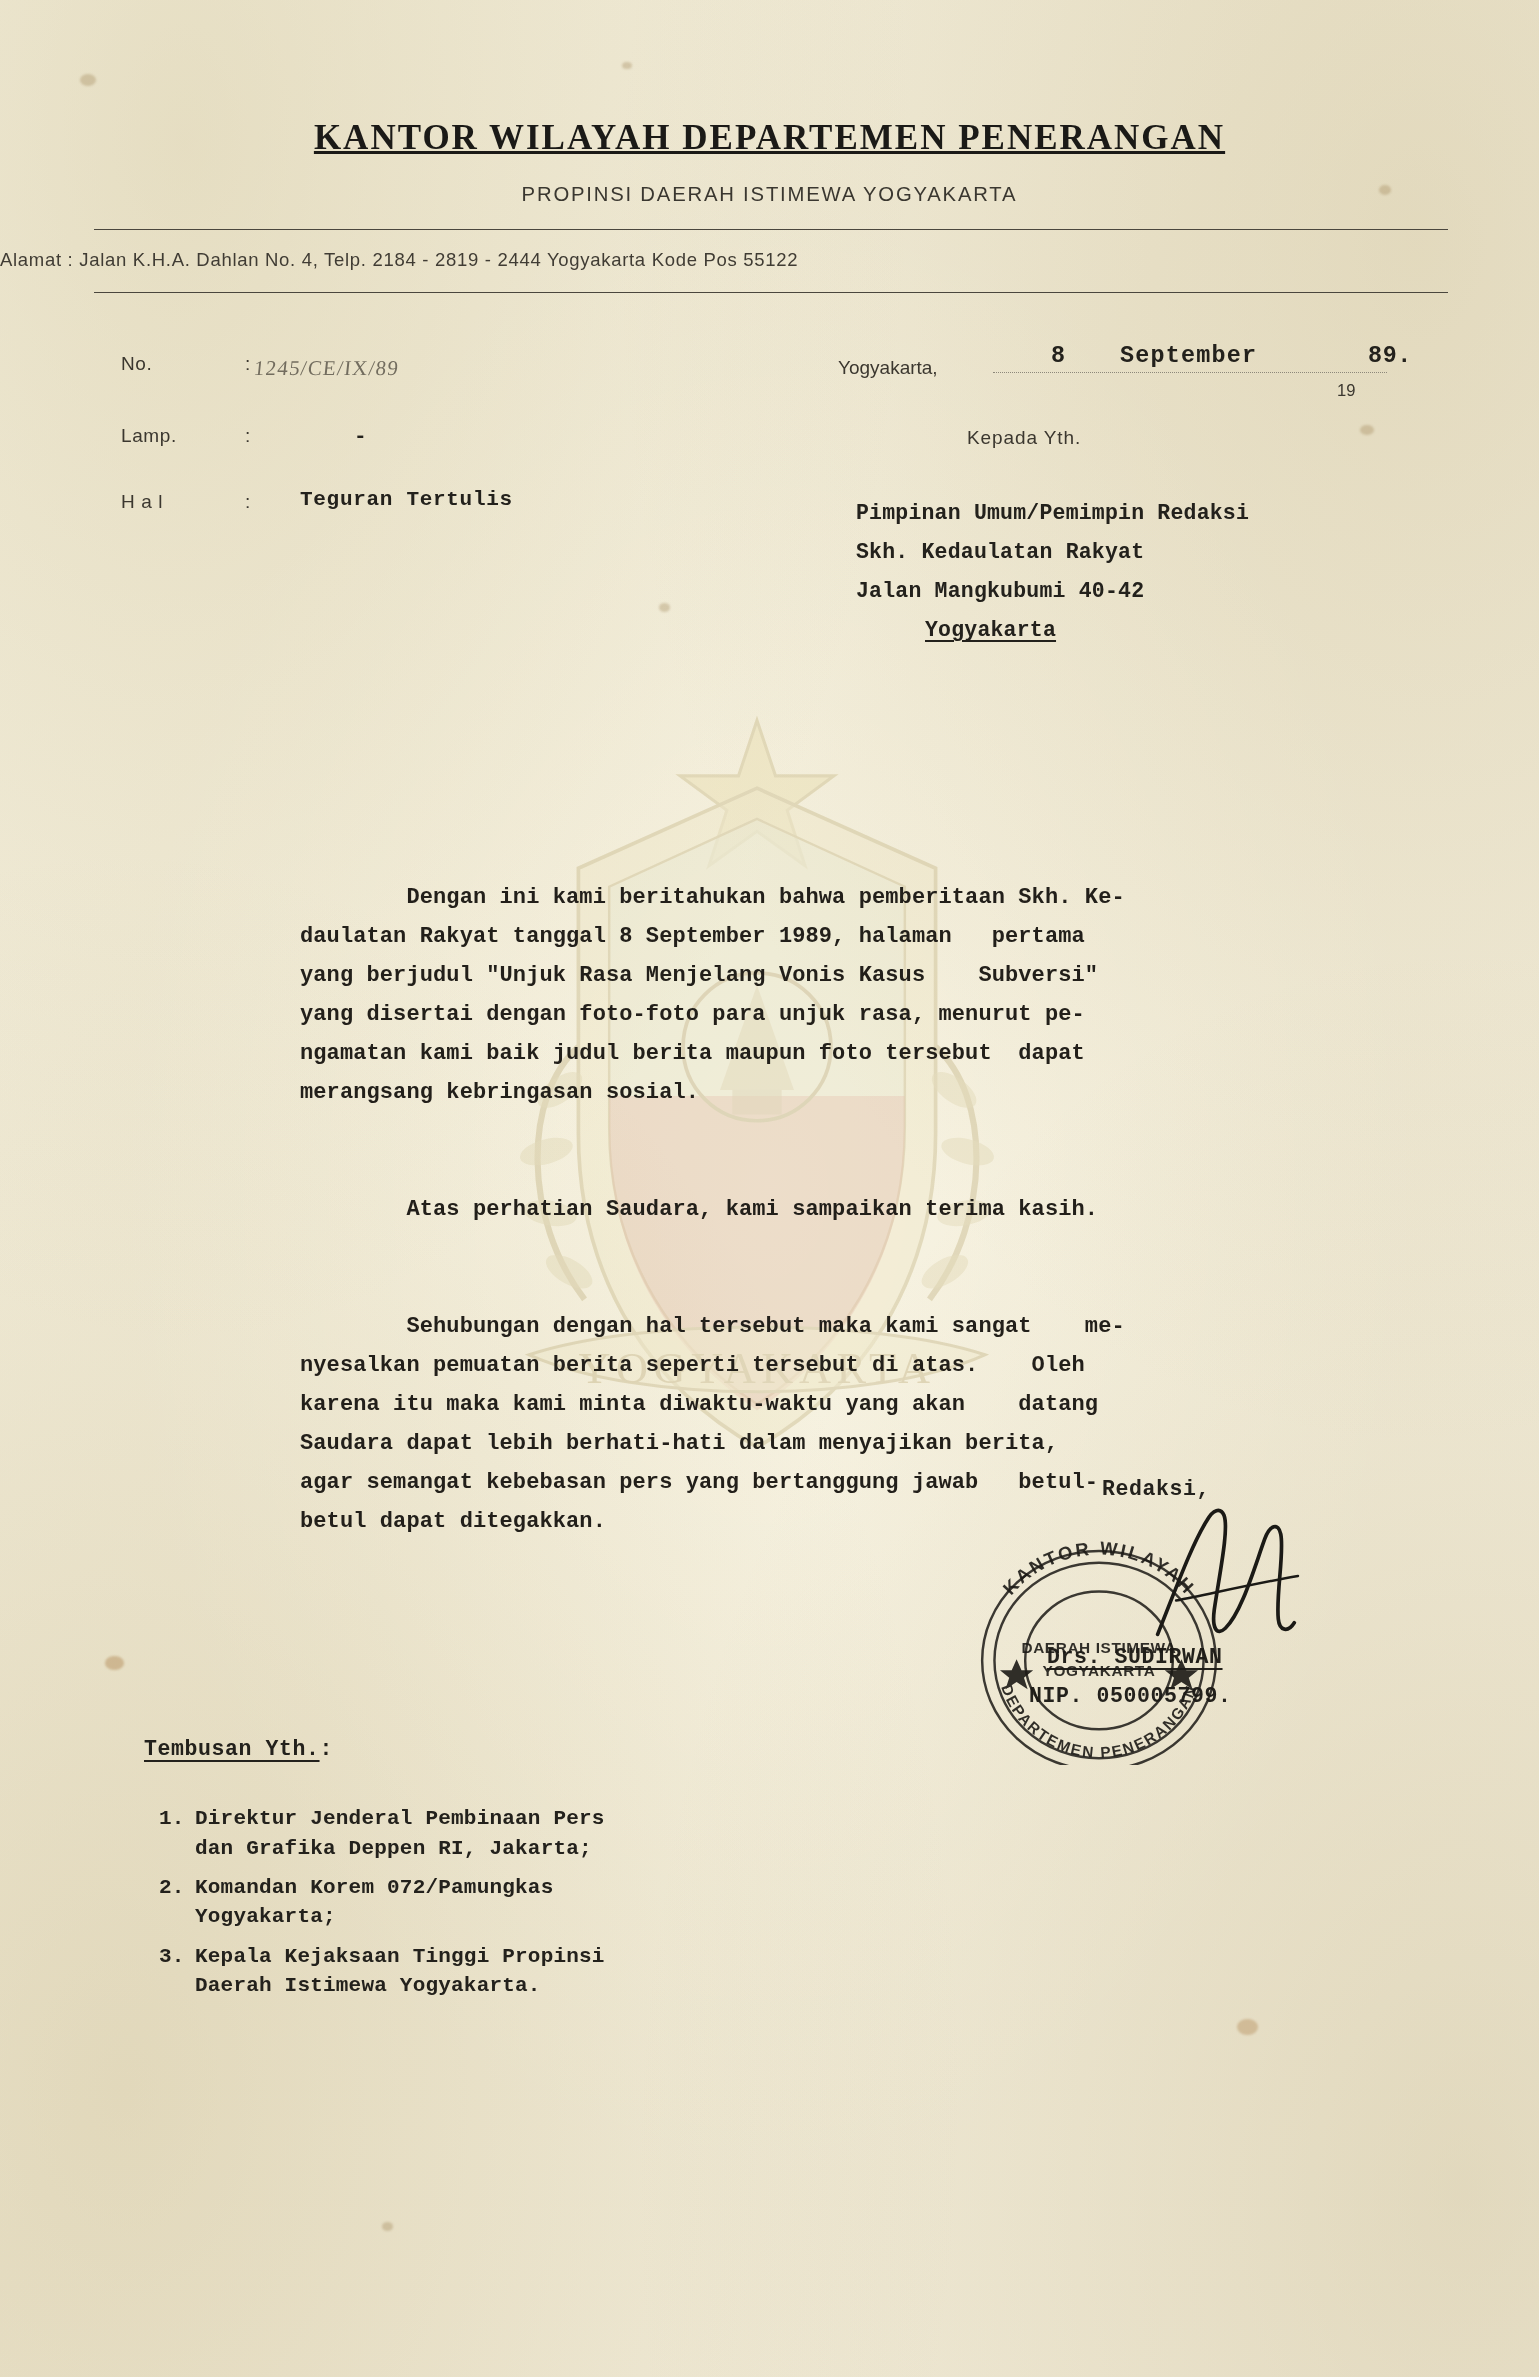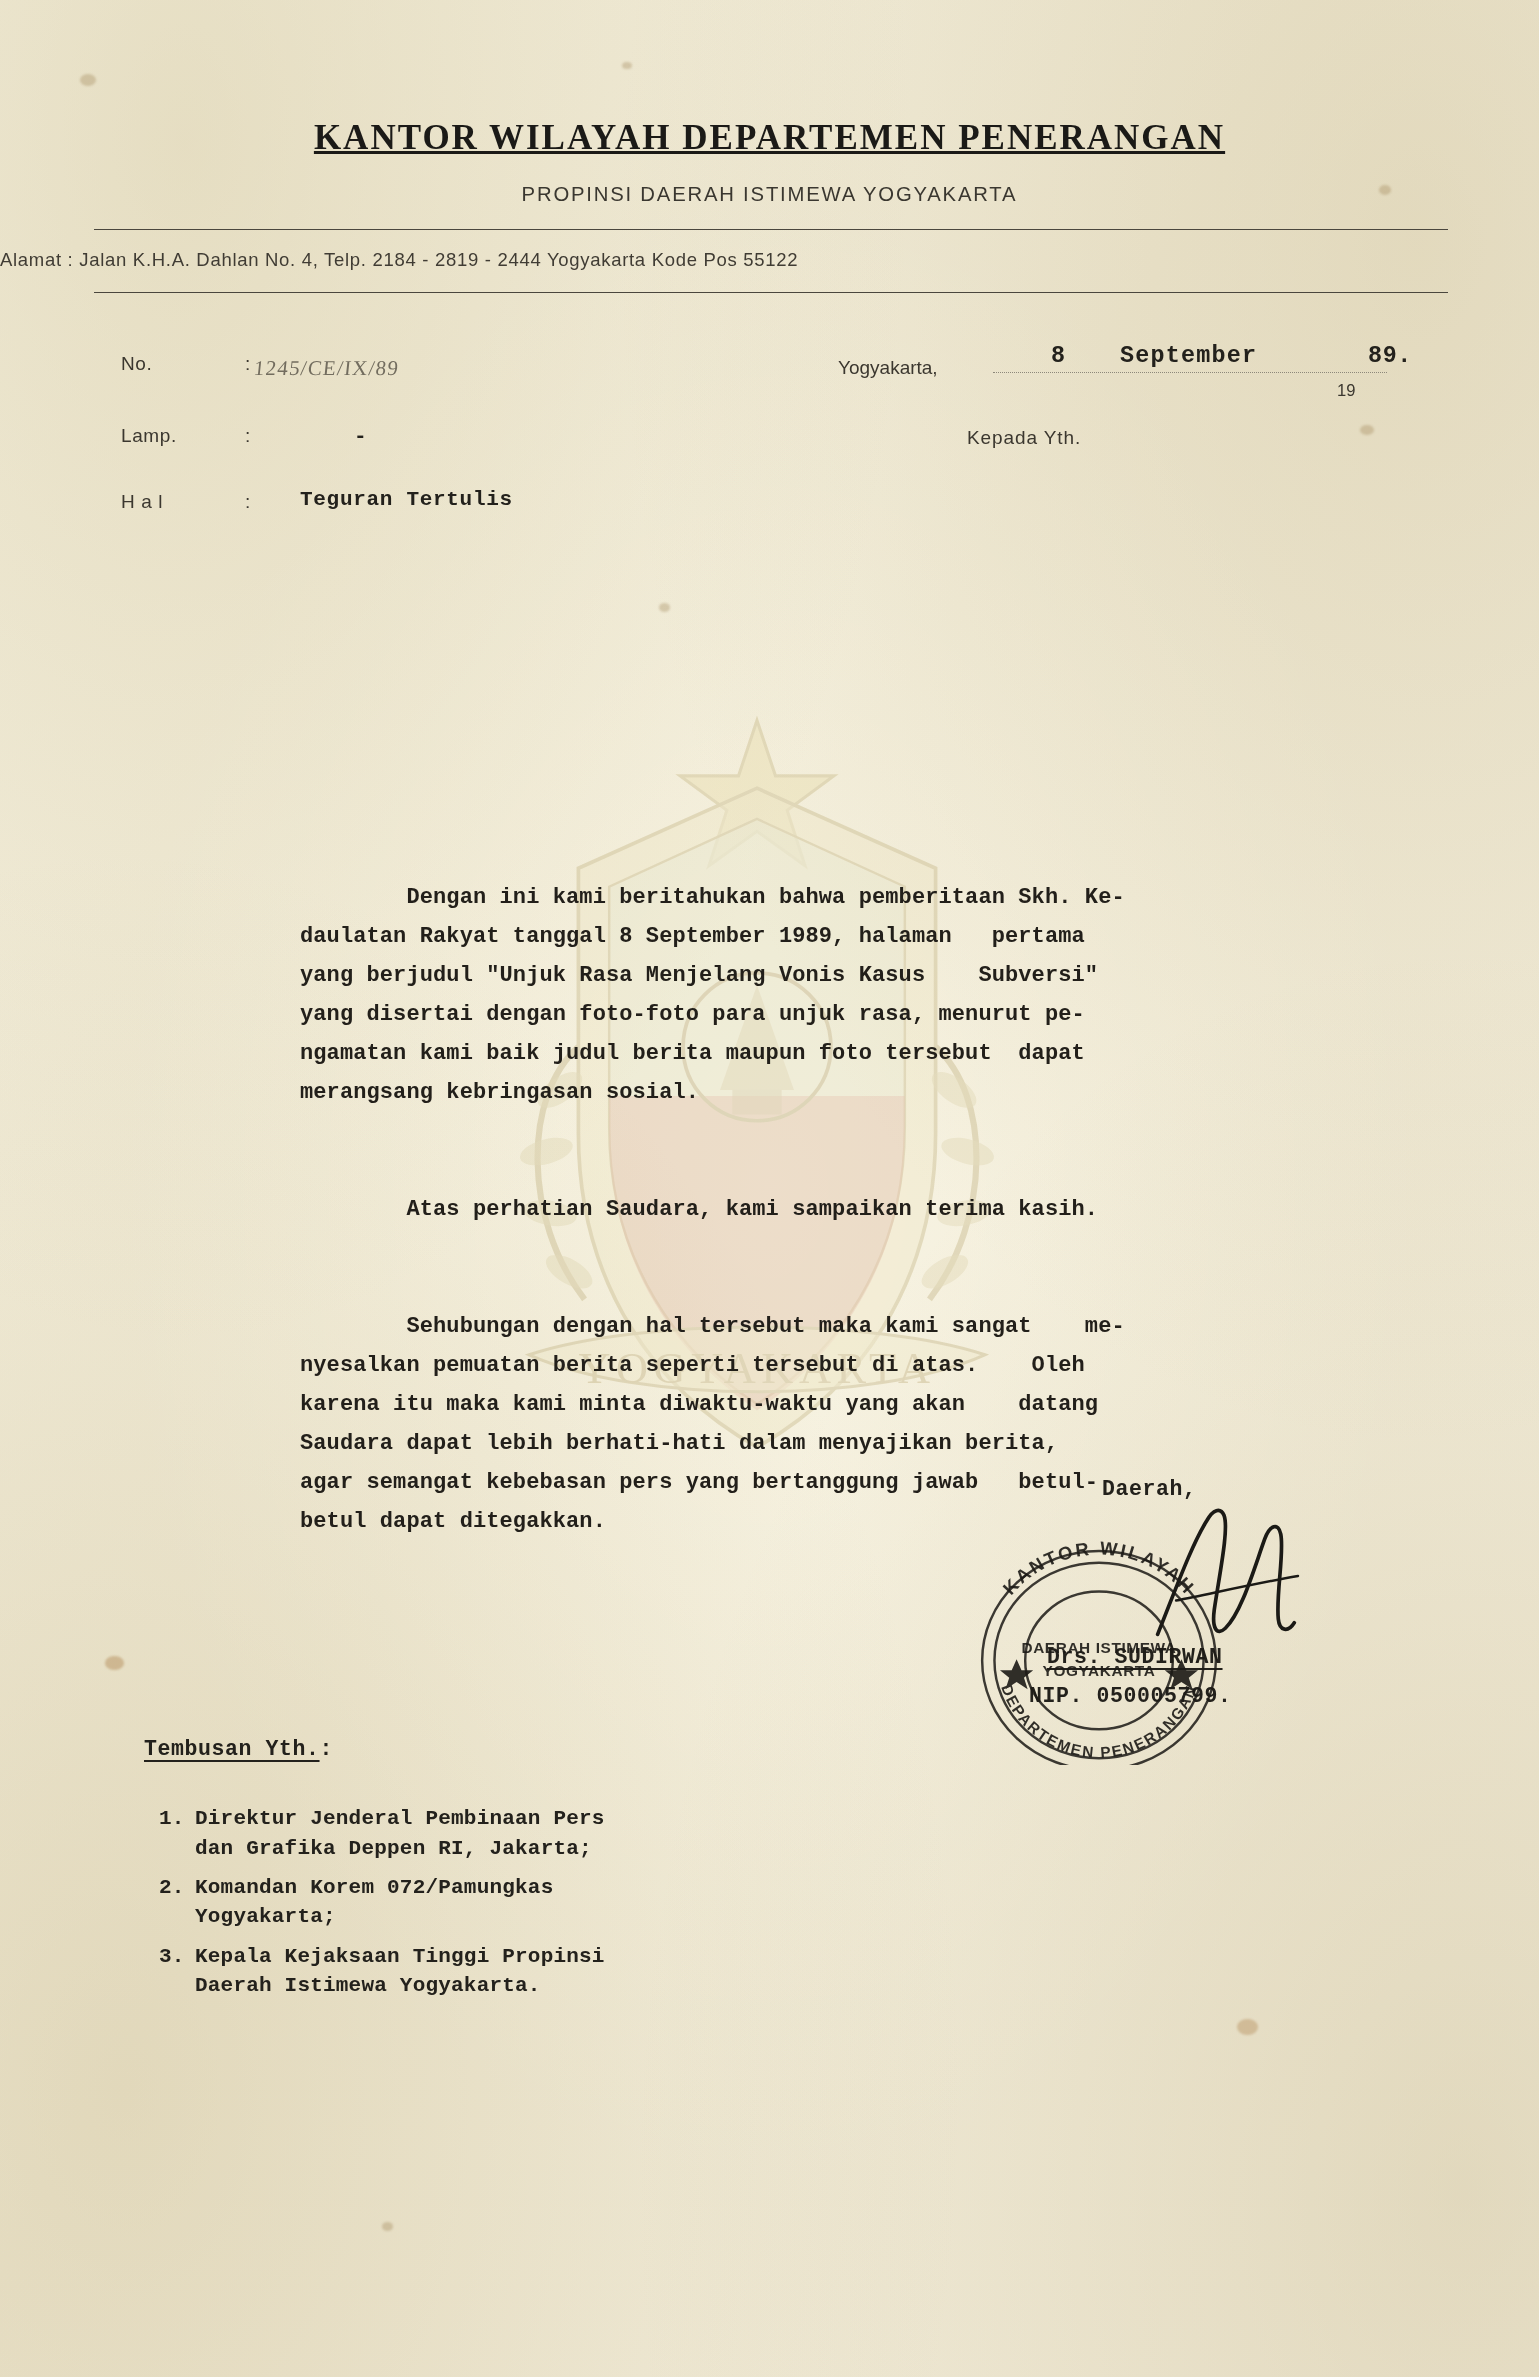--- a/index.html
+++ b/index.html
@@ -380,38 +380,44 @@
     <div class="hal-value">Teguran Tertulis</div>
 
     <div class="date-city">Yogyakarta,</div>
     <div class="date-dots"></div>
     <div class="date-day">8</div>
     <div class="date-month">September</div>
     <div class="date-19">19</div>
     <div class="date-year">89.</div>
 
     <div class="kepada">Kepada  Yth.</div>
+    <div class="addressee">
+      <div>Pimpinan Umum/Pemimpin Redaksi</div>
+      <div>Skh. Kedaulatan Rakyat</div>
+      <div>Jalan Mangkubumi 40-42</div>
+      <div class="city">Yogyakarta</div>
+    </div>
 
     <div class="body-block">
       <p>        Dengan ini kami beritahukan bahwa pemberitaan Skh. Ke-
 daulatan Rakyat tanggal 8 September 1989, halaman   pertama
 yang berjudul "Unjuk Rasa Menjelang Vonis Kasus    Subversi"
 yang disertai dengan foto-foto para unjuk rasa, menurut pe-
 ngamatan kami baik judul berita maupun foto tersebut  dapat
 merangsang kebringasan sosial.</p>
       <p>        Atas perhatian Saudara, kami sampaikan terima kasih.</p>
       <p>        Sehubungan dengan hal tersebut maka kami sangat    me-
 nyesalkan pemuatan berita seperti tersebut di atas.    Oleh
 karena itu maka kami minta diwaktu-waktu yang akan    datang
 Saudara dapat lebih berhati-hati dalam menyajikan berita,
 agar semangat kebebasan pers yang bertanggung jawab   betul-
 betul dapat ditegakkan.</p>
     </div>
 
-    <div class="sig-kepala">Daerah,</div>
+    <div class="sig-kepala">Redaksi,</div>
     <svg class="sig-scribble" viewBox="0 0 320 250">
       <path d="M40,215 C70,140 95,70 120,30 C130,12 142,8 148,22 C156,44 140,120 132,175
                C128,205 136,218 150,205 C176,180 196,110 214,60 C222,38 236,32 240,52
                C246,82 232,150 236,190 C238,210 252,212 262,196" fill="none" stroke="#1b1a16" stroke-width="6" stroke-linecap="round"></path>
       <path d="M70,160 C130,148 200,132 268,120" fill="none" stroke="#1b1a16" stroke-width="4" stroke-linecap="round"></path>
     </svg>
     <div class="sig-name">Drs. SUDIRWAN</div>
     <div class="sig-nip">NIP. 050005799.</div>
 
     <svg class="stamp" viewBox="0 0 660 400">

